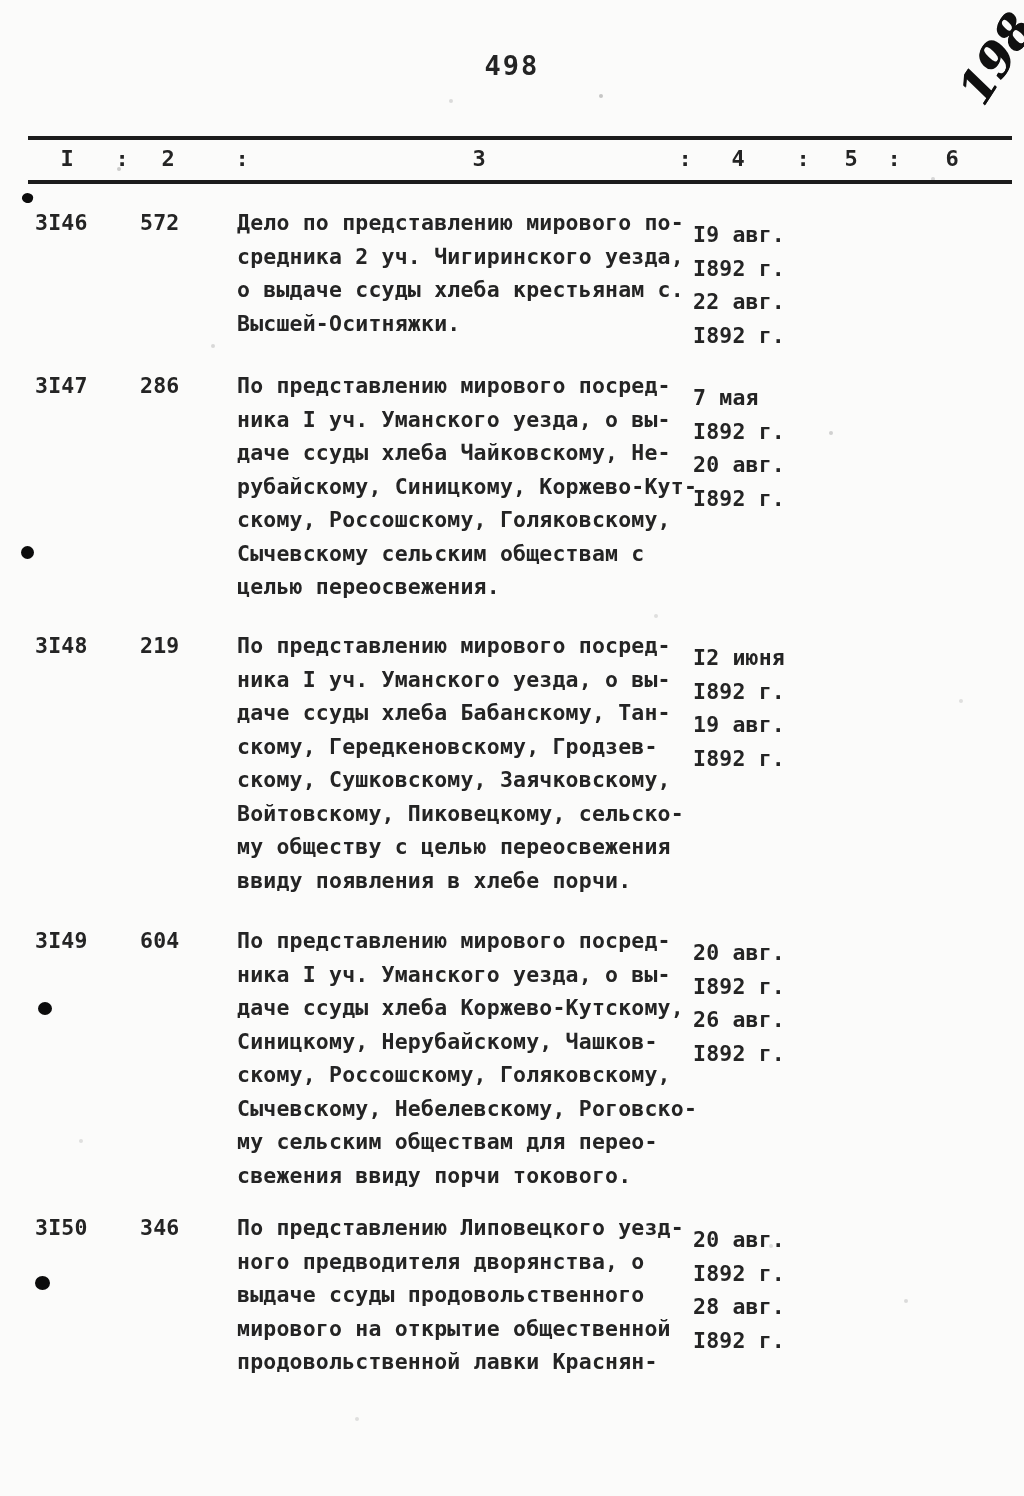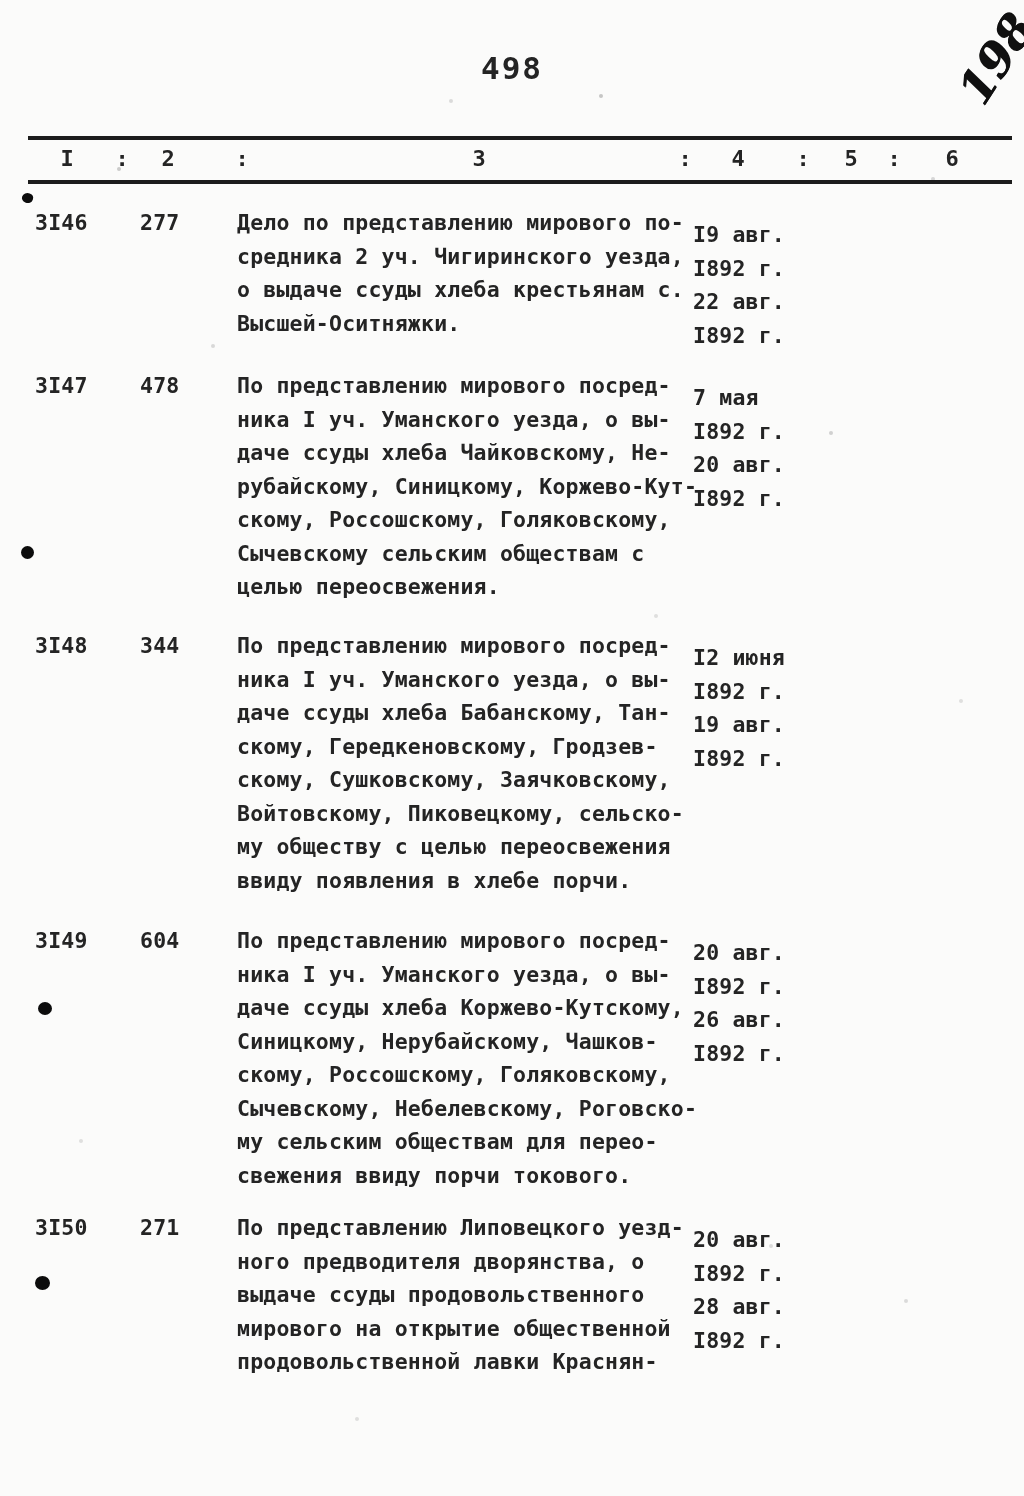--- a/index.html
+++ b/index.html
@@ -26,21 +26,21 @@
       932px 178px 0 1px rgba(70,70,70,.2),
       356px 1418px 0 1px rgba(70,70,70,.15),
       905px 1300px 0 1px rgba(70,70,70,.18),
       770px 1245px 0 1px rgba(70,70,70,.18),
       80px 1140px 0 1px rgba(70,70,70,.15),
       960px 700px 0 1px rgba(70,70,70,.15),
       450px 100px 0 1px rgba(70,70,70,.18);
   }
   .page-number {
     position: absolute; top: 50px; left: 0; width: 100%;
-    text-align: center; font-size: 31px; letter-spacing: 2px;
+    text-align: center; font-size: 27px; letter-spacing: 2px;
   }
   .handwritten {
     position: absolute; top: 32px; left: 948px;
     font-family: "DejaVu Serif", serif;
     font-style: italic; font-weight: bold;
     font-size: 46px; color: #101010;
     transform: rotate(-57deg);
     text-shadow: 1px 0 0 #101010;
   }
   .rule {
@@ -95,50 +95,50 @@
     <span class="hc hc5">:</span>
     <span class="hc hc6">4</span>
     <span class="hc hc7">:</span>
     <span class="hc hc8">5</span>
     <span class="hc hc9">:</span>
     <span class="hc hc10">6</span>
   </div>
 
   <div class="entry e0">
     <div class="c1">3I46</div>
-    <div class="c2">277</div>
+    <div class="c2">572</div>
     <div class="c3">Дело по представлению мирового по-
 средника 2 уч. Чигиринского уезда,
 о выдаче ссуды хлеба крестьянам с.
 Высшей-Оситняжки.</div>
     <div class="c4">I9 авг.
 I892 г.
 22 авг.
 I892 г.</div>
   </div>
 
   <div class="entry e1">
     <div class="c1">3I47</div>
-    <div class="c2">478</div>
+    <div class="c2">286</div>
     <div class="c3">По представлению мирового посред-
 ника I уч. Уманского уезда, о вы-
 даче ссуды хлеба Чайковскому, Не-
 рубайскому, Синицкому, Коржево-Кут-
 скому, Россошскому, Голяковскому,
 Сычевскому сельским обществам с
 целью переосвежения.</div>
     <div class="c4">7 мая
 I892 г.
 20 авг.
 I892 г.</div>
   </div>
 
   <div class="entry e2">
     <div class="c1">3I48</div>
-    <div class="c2">344</div>
+    <div class="c2">219</div>
     <div class="c3">По представлению мирового посред-
 ника I уч. Уманского уезда, о вы-
 даче ссуды хлеба Бабанскому, Тан-
 скому, Гередкеновскому, Гродзев-
 скому, Сушковскому, Заячковскому,
 Войтовскому, Пиковецкому, сельско-
 му обществу с целью переосвежения
 ввиду появления в хлебе порчи.</div>
     <div class="c4">I2 июня
 I892 г.
@@ -158,21 +158,21 @@
 му сельским обществам для перео-
 свежения ввиду порчи токового.</div>
     <div class="c4">20 авг.
 I892 г.
 26 авг.
 I892 г.</div>
   </div>
 
   <div class="entry e4">
     <div class="c1">3I50</div>
-    <div class="c2">271</div>
+    <div class="c2">346</div>
     <div class="c3">По представлению Липовецкого уезд-
 ного предводителя дворянства, о
 выдаче ссуды продовольственного
 мирового на открытие общественной
 продовольственной лавки Краснян-</div>
     <div class="c4">20 авг.
 I892 г.
 28 авг.
 I892 г.</div>
   </div>

